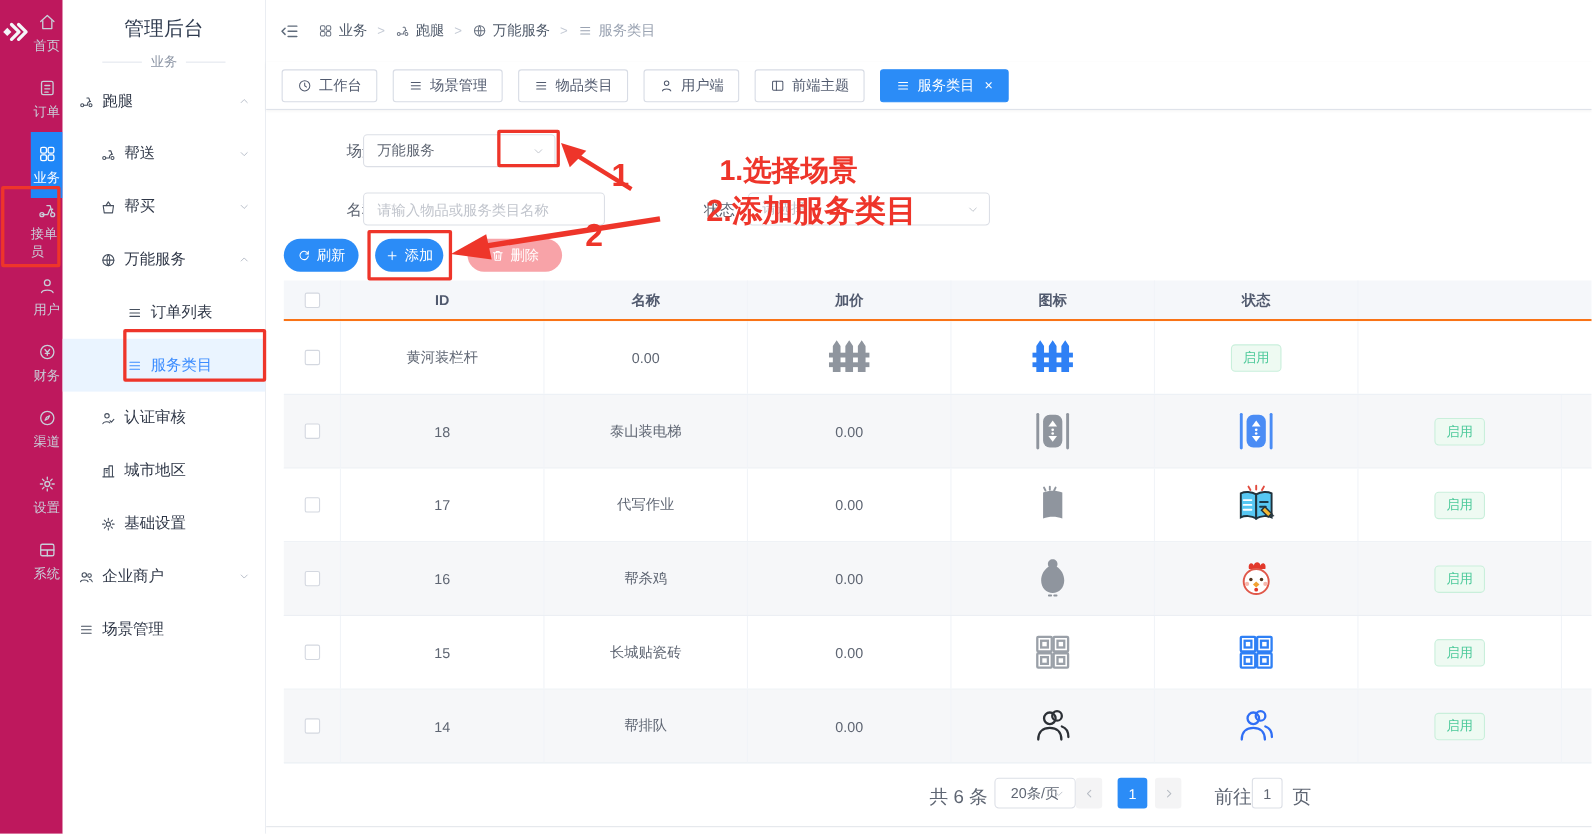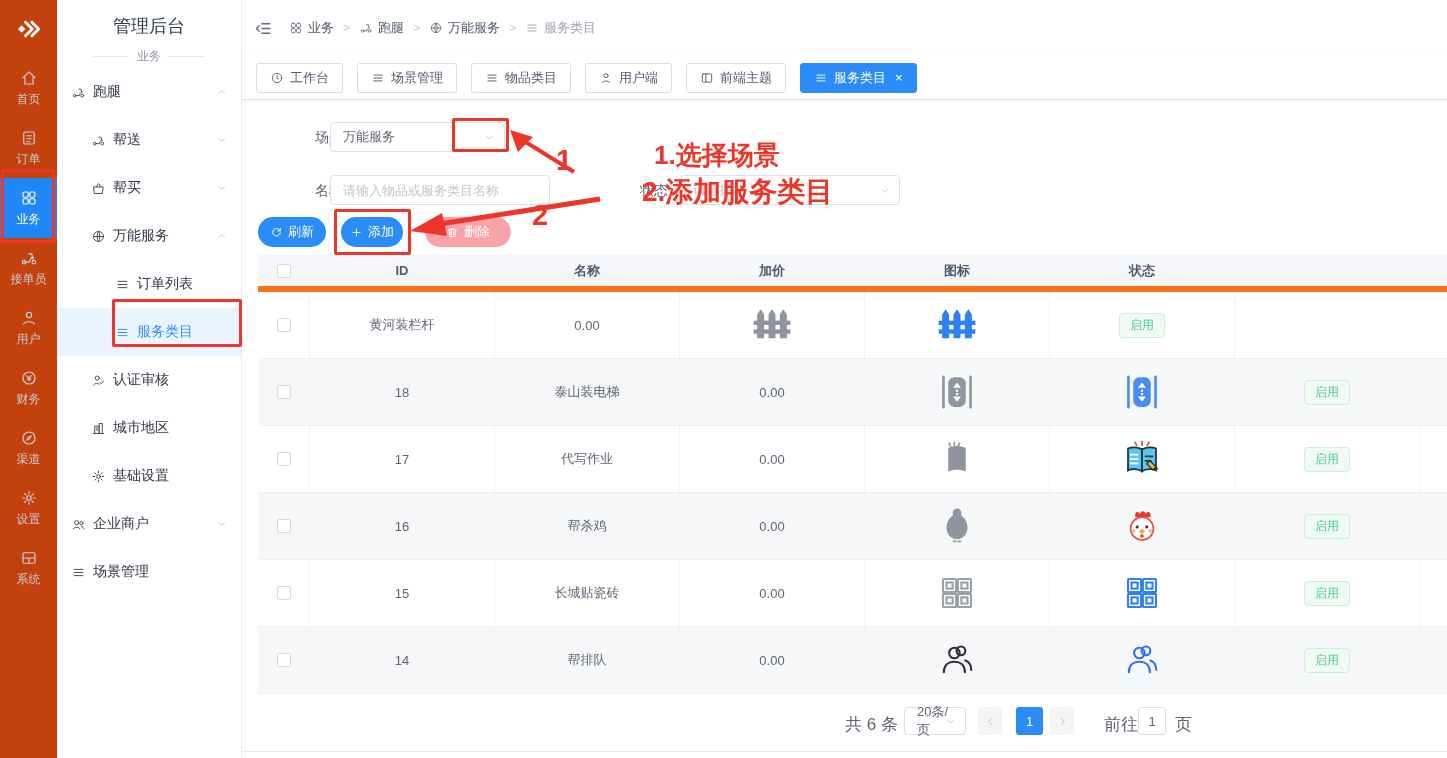--- a/index.html
+++ b/index.html
@@ -1,20 +1,20 @@
 <!DOCTYPE html>
 <html><head>
 <meta charset="utf-8">
 <style>
 *{margin:0;padding:0;box-sizing:border-box}
 html,body{width:1447px;height:758px;overflow:hidden}
 body{font-family:"Liberation Sans","DejaVu Sans",sans-serif;background:#fff}
 .app{position:relative;display:flex;width:1447px;height:758px}
 
-.rail{width:57px;background:#c2410c;flex-shrink:0;display:flex;flex-direction:column}
+.rail{width:57px;background:#be185d;flex-shrink:0;display:flex;flex-direction:row}
 .logo{height:58px;display:flex;align-items:center;justify-content:center}
 .rail-item{height:60px;display:flex;flex-direction:column;align-items:center;justify-content:center;gap:4px;color:#c9ced9;font-size:12px;cursor:pointer}
 .rail-item.active{background:#1f87f8;color:#fff}
 
 .sidebar{width:185px;background:#fff;border-right:1px solid #e8ebf1;flex-shrink:0}
 .side-title{padding-top:14px;text-align:center;font-size:18px;color:#2e3a4e}
 .side-sec{margin-top:8px;height:20px;display:flex;align-items:center;justify-content:center;gap:8px;color:#8a93a3;font-size:12px}
 .side-sec::before,.side-sec::after{content:"";width:36px;height:1px;background:#e3e7ee}
 .menu{margin-top:2px}
 .menu-item{height:48px;display:flex;align-items:center;font-size:14px;color:#2f3747;position:relative;cursor:pointer}
@@ -45,32 +45,32 @@
 .inp input{border:none;outline:none;width:100%;font-size:13px;color:#5f6673;font-family:inherit}
 .inp input::placeholder{color:#c0c4cc}
 .btn{position:absolute;height:30px;border:none;border-radius:15px;display:flex;align-items:center;justify-content:center;gap:5px;font-size:13px;color:#fff;cursor:pointer;font-family:inherit}
 .btn .icwrap{display:inline-flex}
 .btn-blue{background:#2b8cf7}
 .btn-del{background:#f8a3a8}
 
 .tbl{position:absolute;left:16px;top:155px;right:0}
 .trow{display:flex;height:67px;border-bottom:1px solid #eceff4;background:#fff}
 .trow.stripe{background:#f6f7f9}
-.thead{height:37px;background:#f5f7fa;border-bottom:6px solid #f97316}
+.thead{height:37px;background:#f5f7fa;border-bottom:2px solid #f97316}
 .cell{display:flex;align-items:center;justify-content:center;font-size:13px;color:#5f6673;border-right:1px solid #f1f4f8}
 .thead .cell{font-weight:bold;color:#515a6e}
 .c0{width:52px}.c{width:185px}.cx{flex:1;border-right:none}
 .cb{width:14px;height:14px;border:1px solid #d4d8e0;border-radius:2px;background:#fff;cursor:pointer}
 .badge{padding:3px 10px;font-size:12px;color:#4cc99a;background:#eefaf2;border:1px solid #c9efdb;border-radius:4px}
 .bigic{width:42px;height:42px}
 
 .pg-text{position:absolute;font-size:17px;color:#5f6673}
 .pg-btn{position:absolute;width:24px;height:28px;background:#f4f4f5;border-radius:3px;color:#b7bcc4;display:flex;align-items:center;justify-content:center;cursor:pointer}
 .pg-cur{position:absolute;width:27px;height:28px;background:#2b8cf7;border-radius:3px;color:#fff;font-size:13px;display:flex;align-items:center;justify-content:center;cursor:pointer}
-.pg-sel{width:62px;justify-content:center}
+.pg-sel{width:74px;justify-content:center}
 .pg-inp{position:absolute;width:28px;height:28px;border:1px solid #dcdfe6;border-radius:3px;font-size:13px;color:#5f6673;display:flex;align-items:center;justify-content:center}
 .bottom-line{position:absolute;left:242px;top:751px;width:1205px;height:1px;background:#e4e7ec}
 
 .ann{position:absolute;pointer-events:none;z-index:50}
 .ann-box{border:3px solid #ee352a;border-radius:2px}
 .ann-num{color:#ee352a;font-size:29px;font-weight:bold}
 .ann-note{color:#ee352a;font-size:26px;font-weight:600;white-space:nowrap}
 svg{display:block}
 </style>
 </head>

